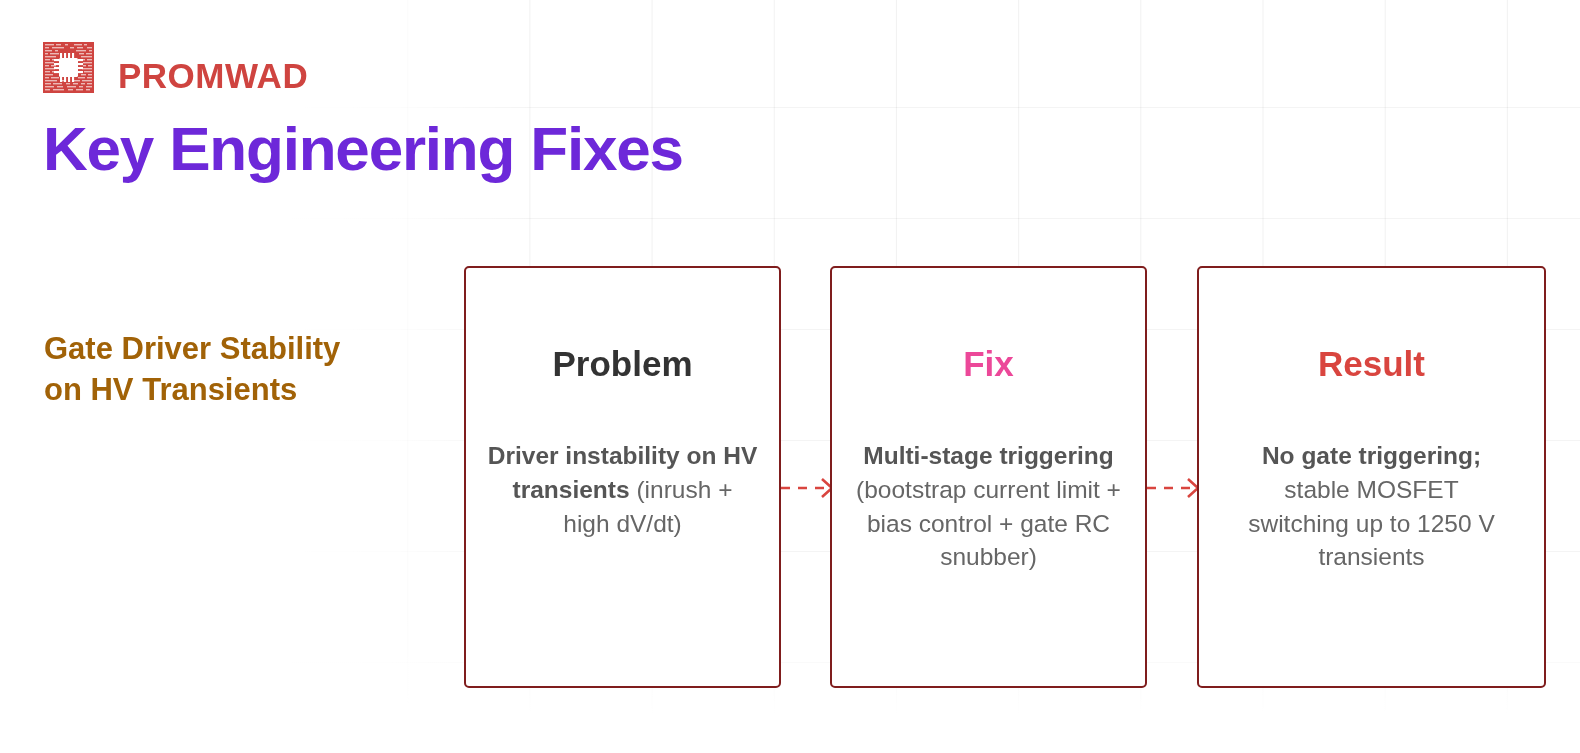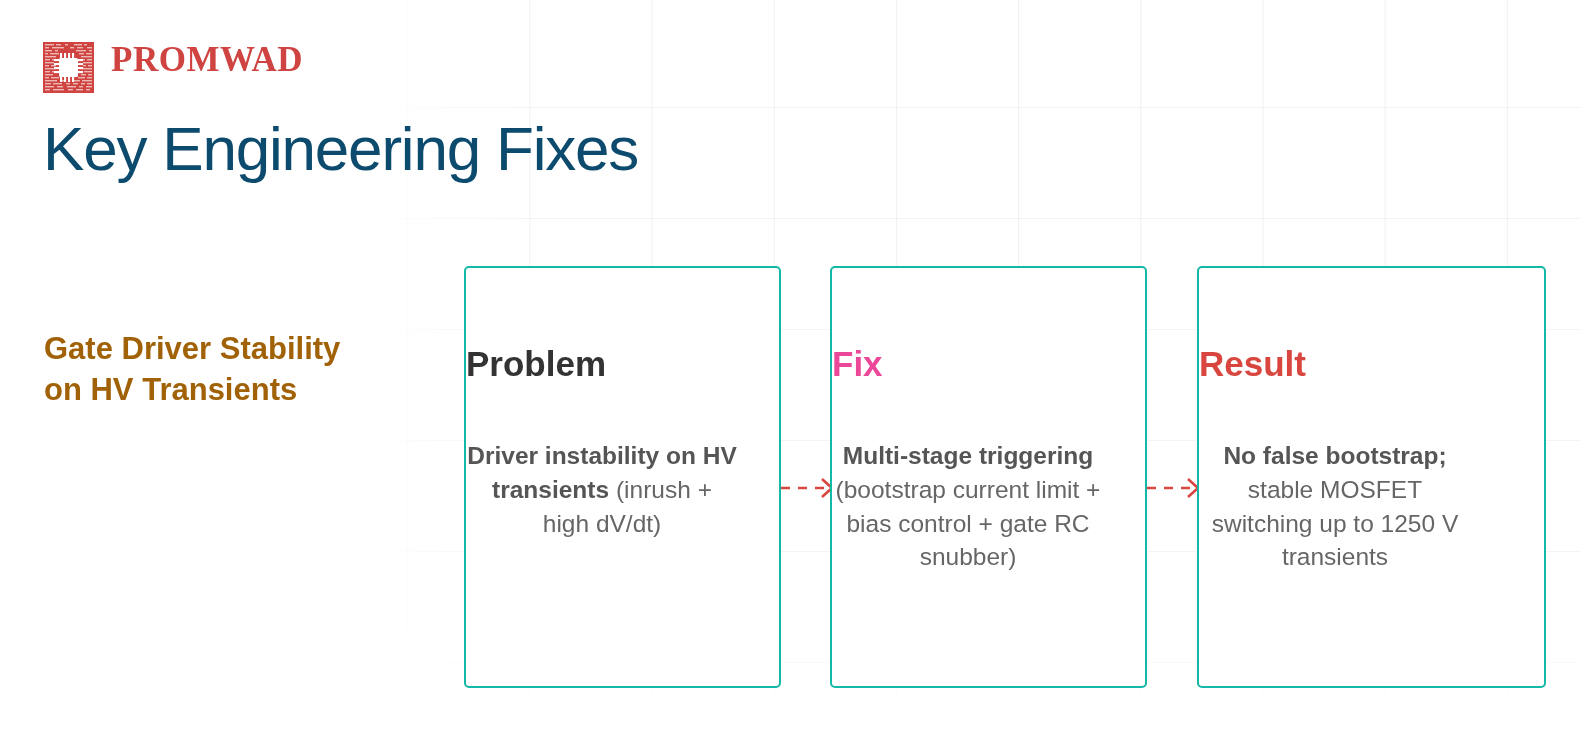--- a/index.html
+++ b/index.html
@@ -52,23 +52,22 @@
     background: linear-gradient(to bottom, rgba(255,255,255,0) 0%, #ffffff 75%);
     pointer-events: none;
   }
 
   
   .logo-row {
     position: absolute;
     left: 43px;
     top: 42px;
     display: flex;
-    align-items: flex-start;
-    gap: 17px;
-    font-family: Liberation Serif, serif;
+    align-items: flex-end;
+    gap: 24px;
   }
   .logo-mark {
     width: 51px;
     height: 51px;
     position: relative;
     display: block;
   }
   .logo-word {
     font-size: 35px;
     font-weight: 700;
@@ -77,22 +76,22 @@
     line-height: 1;
     white-space: nowrap;
   }
 
   
   .page-title {
     position: absolute;
     left: 43px;
     top: 116px;
     font-size: 62px;
-    font-weight: 400;
-    color: #0c4a6e;
+    font-weight: 700;
+    color: #6d28d9;
     letter-spacing: -1.2px;
     line-height: 1.05;
     white-space: nowrap;
   }
 
   
   .row-label {
     position: absolute;
     left: 44px;
     top: 328px;
@@ -101,27 +100,27 @@
     font-weight: 700;
     color: #a16207;
     line-height: 1.33;
   }
 
   
   .card {
     position: absolute;
     top: 266px;
     height: 422px;
-    border: 2px solid #14b8a6;
+    border: 2px solid #7f1d1d;
     border-radius: 5px;
     background: #ffffff;
     box-sizing: border-box;
     display: flex;
     flex-direction: column;
-    align-items: flex-start;
+    align-items: center;
   }
   #card-0 { left: 464px;  width: 317px; }
   #card-1 { left: 830px;  width: 317px; }
   #card-2 { left: 1197px; width: 349px; }
 
   .card-header {
     font-size: 35px;
     font-weight: 700;
     line-height: 1;
     margin-top: 78px;
@@ -286,18 +285,18 @@
   <span class="arrow" id="arrow-1">
     <svg width="56" height="28" viewBox="0 0 56 28" aria-hidden="true">
       <line x1="0" y1="14" x2="44" y2="14" stroke="#D9453F" stroke-width="2.6" stroke-dasharray="9 8" stroke-linecap="butt"></line>
       <polyline points="41,5 51,14 41,23" fill="none" stroke="#D9453F" stroke-width="2.6" stroke-linecap="butt" stroke-linejoin="miter"></polyline>
     </svg>
   </span>
 
   <div class="card" id="card-2">
     <div class="card-header hdr-red">Result</div>
     <div class="card-body">
-      <b>No false bootstrap;</b>
+      <b>No gate triggering;</b>
       <span>stable MOSFET switching up to 1250 V transients</span>
     </div>
   </div>
 
 </div>
 
 </body></html>

